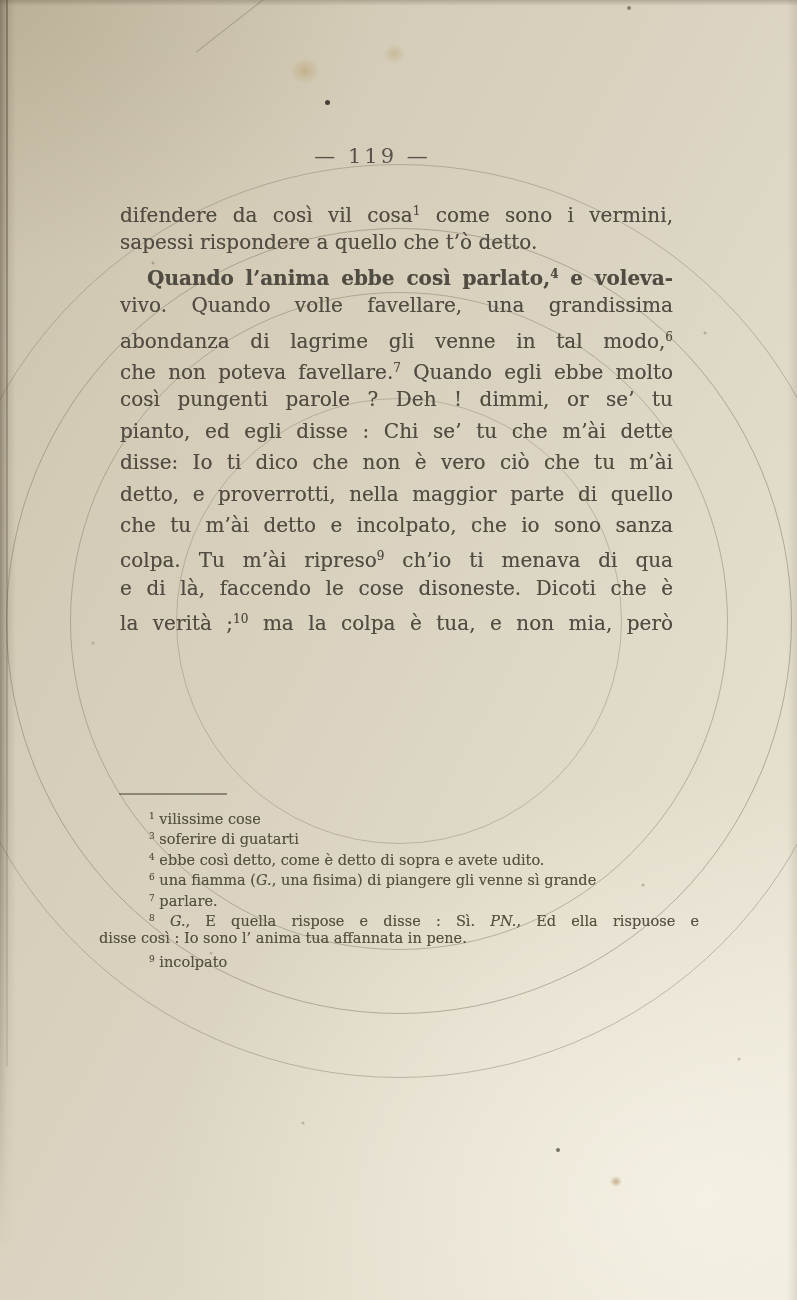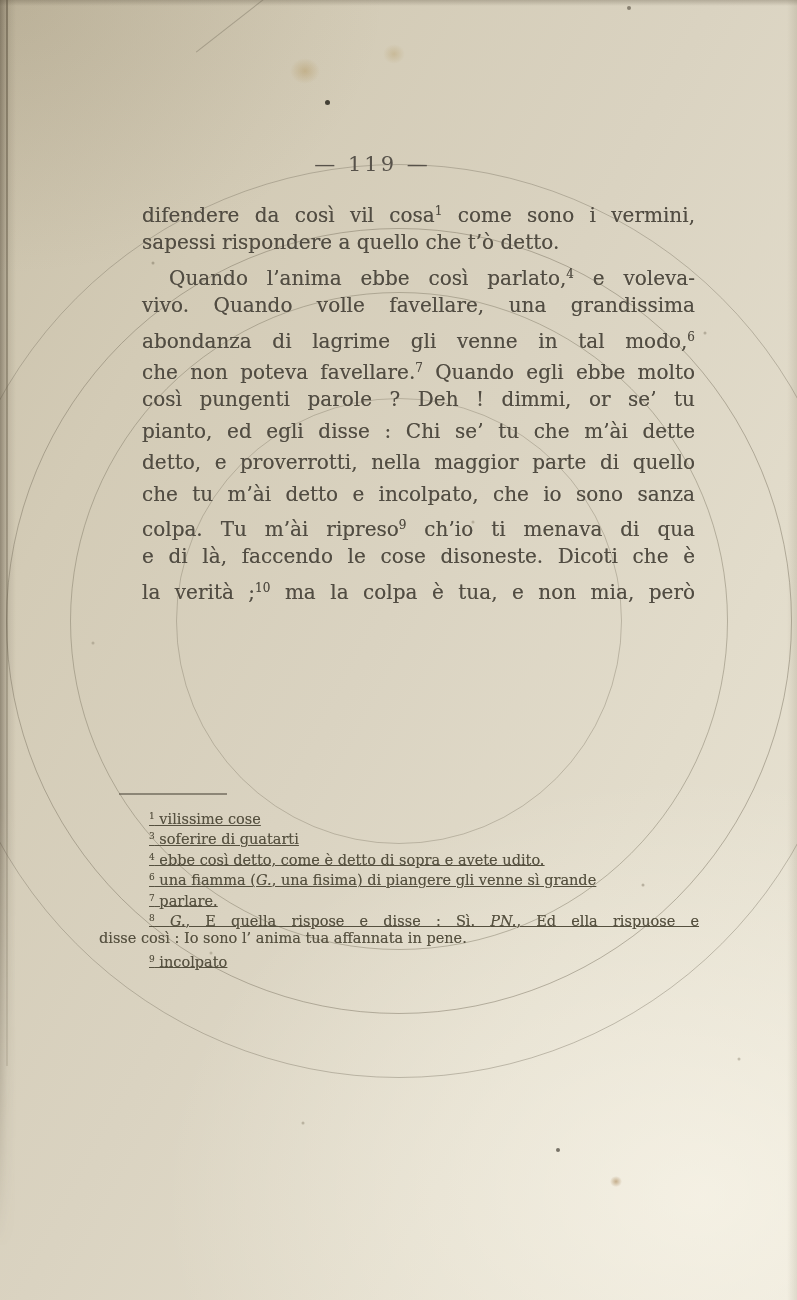--- a/index.html
+++ b/index.html
@@ -50,36 +50,36 @@
       628px 7px 0 1px rgba(70,62,50,0.55),
       152px 262px 0 0.5px rgba(120,110,90,0.45),
       472px 521px 0 0.5px rgba(120,110,90,0.38),
       642px 884px 0 0.5px rgba(120,110,90,0.42),
       302px 1122px 0 0.5px rgba(120,110,90,0.38),
       92px 642px 0 0.5px rgba(120,110,90,0.34),
       704px 332px 0 0.5px rgba(120,110,90,0.40),
       738px 1058px 0 0.5px rgba(120,110,90,0.36),
       210px 952px 0 0.5px rgba(120,110,90,0.34);}
   
-  .pgnum{position:absolute;left:120px;top:152px;width:505px;
+  .pgnum{position:absolute;left:120px;top:144px;width:505px;
     text-align:center;font-size:21px;letter-spacing:3px;color:#57524a;}
   .body-text{position:absolute;left:120px;top:196px;width:553px;
-    font-size:20px;color:#514c42;margin-left:22px;}
+    font-size:20px;color:#514c42;}
   .bline{height:31.4px;line-height:31.4px;white-space:nowrap;
     text-shadow:0 0 0.6px rgba(81,76,66,0.55);}
   .bline.just{white-space:normal;text-align:justify;text-align-last:justify;}
-  .bline.ind{text-indent:27px;}
+  .bline.ind{text-indent:27px;font-weight:bold;}
   .bline .sup{font-size:12px;vertical-align:0.55em;letter-spacing:0;}
   .fn-rule{position:absolute;left:119px;top:793px;width:108px;height:2px;
     background:rgba(100,94,80,0.65);}
   .footnotes{position:absolute;left:99px;top:806px;width:600px;
     font-size:14.5px;color:#55503f;}
   .fline{height:20.4px;line-height:20.4px;white-space:nowrap;
     text-shadow:0 0 0.5px rgba(85,80,63,0.5);}
-  .fline.ind{text-indent:50px;text-decoration:underline;}
+  .fline.ind{text-indent:50px;}
   .fline.just{white-space:normal;text-align:justify;text-align-last:justify;}
   .fline .sup{font-size:9px;vertical-align:0.5em;}
   .it{font-style:italic;}
 </style>
 </head>
 <body>
 
 <div class="page">
 
   <div class="wm w1"></div>
@@ -102,20 +102,21 @@
   <div class="pgnum">— 119 —</div>
   <div class="body-text">
       <div class="bline just"><span>difendere da così vil cosa</span><span class="sup">1</span><span> come sono i vermini,</span></div>
       <div class="bline"><span>sapessi rispondere a quello che t’ò detto.</span></div>
       <div class="bline just ind"><span>Quando l’anima ebbe così parlato,</span><span class="sup">4</span><span> e voleva-</span></div>
       <div class="bline just"><span>vivo. Quando volle favellare, una grandissima</span></div>
       <div class="bline just"><span>abondanza di lagrime gli venne in tal modo,</span><span class="sup">6</span></div>
       <div class="bline just"><span>che non poteva favellare.</span><span class="sup">7</span><span> Quando egli ebbe molto</span></div>
       <div class="bline just"><span>così pungenti parole ? Deh ! dimmi, or se’ tu</span></div>
       <div class="bline just"><span>pianto, ed egli disse : Chi se’ tu che m’ài dette</span></div>
+      <div class="bline just"><span>disse: Io ti dico che non è vero ciò che tu m’ài</span></div>
       <div class="bline just"><span>detto, e proverrotti, nella maggior parte di quello</span></div>
       <div class="bline just"><span>che tu m’ài detto e incolpato, che io sono sanza</span></div>
       <div class="bline just"><span>colpa. Tu m’ài ripreso</span><span class="sup">9</span><span> ch’io ti menava di qua</span></div>
       <div class="bline just"><span>e di là, faccendo le cose disoneste. Dicoti che è</span></div>
       <div class="bline just"><span>la verità ;</span><span class="sup">10</span><span> ma la colpa è tua, e non mia, però</span></div>
     </div>
   <div class="fn-rule"></div>
   <div class="footnotes">
       <div class="fline ind"><span class="sup">1</span><span> vilissime cose</span></div>
       <div class="fline ind"><span class="sup">3</span><span> soferire di guatarti</span></div>

